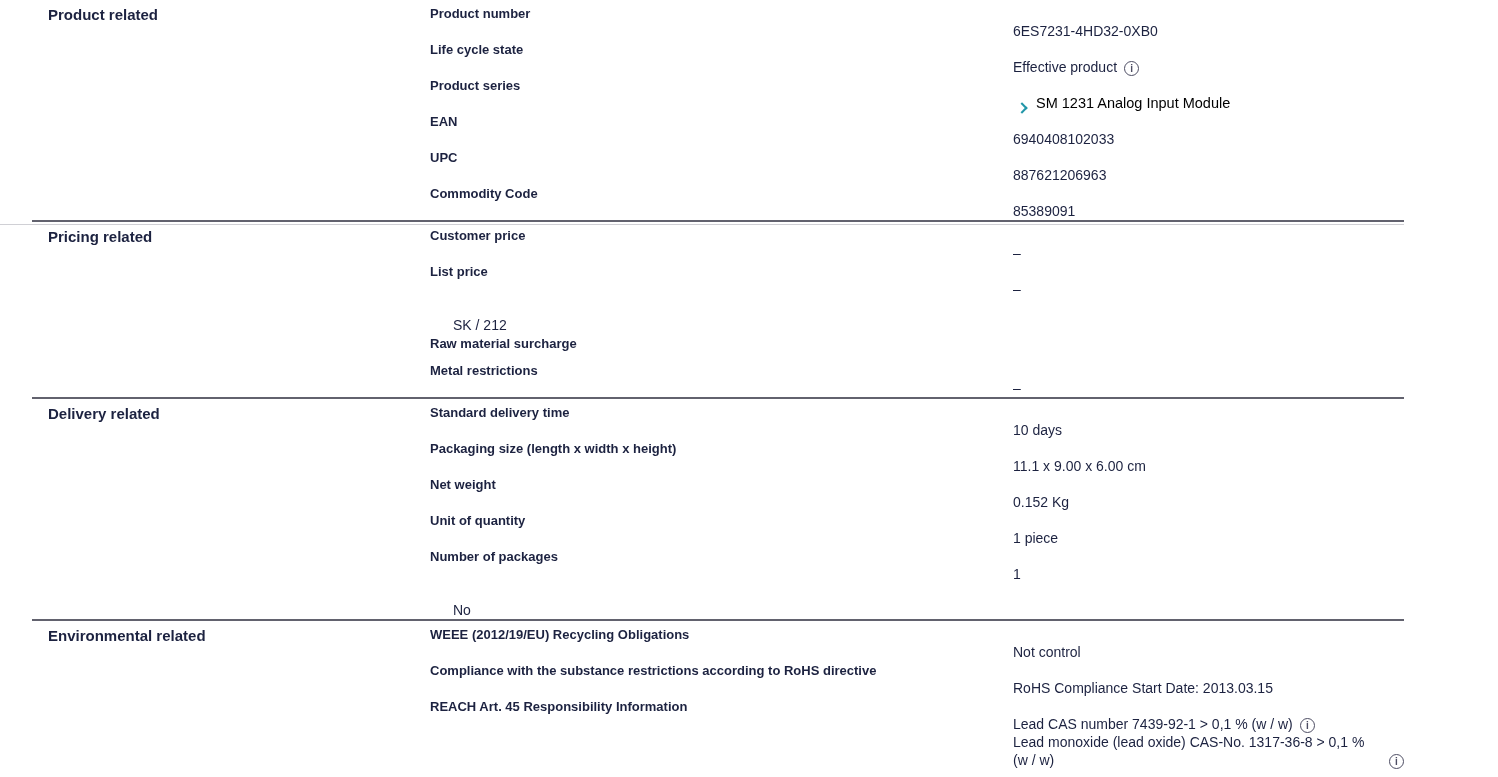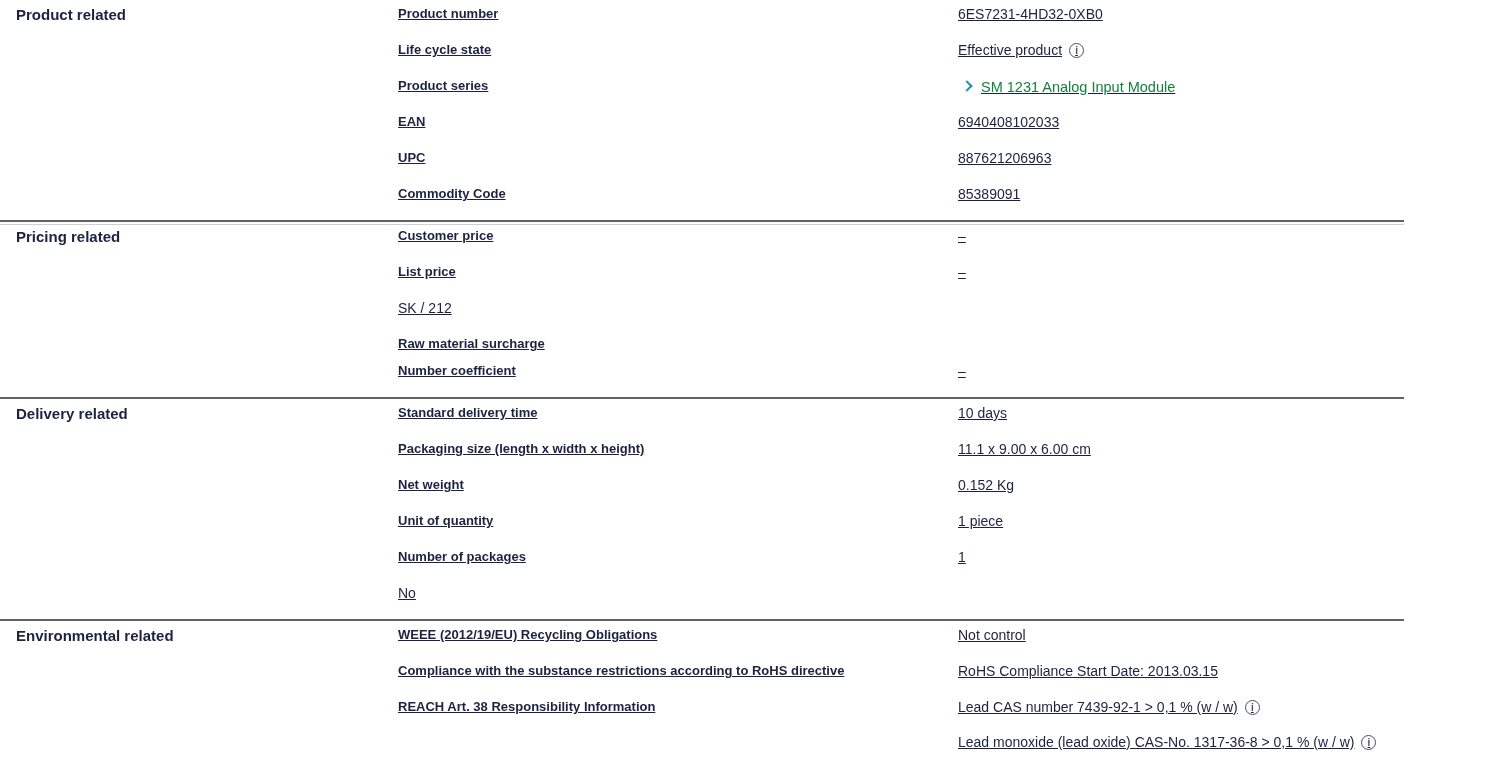--- a/index.html
+++ b/index.html
@@ -7,35 +7,36 @@
   body {
     font-family: "Liberation Sans", sans-serif;
     color: #1c2240;
   }
   .page {
     position: relative;
     width: 1404px;
     height: 777px;
     background: #ffffff;
     overflow: hidden;
+    padding-left: 32px;
   }
   .section {
     display: grid;
     grid-template-columns: 382px 1fr;
     padding: 4px 0 0 16px;
     border-bottom: 2px solid #62626e;
   }
   .section:last-child { border-bottom: none; }
   .section-title {
     font-size: 15px;
     font-weight: 700;
     padding-top: 2px;
     line-height: 1.2;
   }
-  .rows { display: block; text-decoration: underline; }
+  .rows { display: block; }
   .row {
     display: grid;
     grid-template-columns: 560px 1fr;
     min-height: 35px;
     align-items: start;
   }
   .row.compact { min-height: 27px; }
   .row-label {
     font-size: 13px;
     font-weight: 700;
@@ -45,22 +46,23 @@
   }
   .row-value {
     font-size: 14px;
     font-weight: 400;
     padding-top: 1px;
     line-height: 1.25;
   }
   .value-line {
     min-height: 35px;
     display: flex;
-    align-items: flex-start;
+    align-items: flex-end;
     padding-top: 1px;
+    margin-left: 23px;
   }
   .value-line .txt { display: inline-block; }
   .info-icon {
     display: inline-flex;
     align-items: center;
     justify-content: center;
     width: 15px;
     height: 15px;
     margin-left: 7px;
     margin-top: 1px;
@@ -78,21 +80,21 @@
     display: inline-block;
     width: 8px;
     height: 8px;
     border-top: 2.5px solid #2196a8;
     border-right: 2.5px solid #2196a8;
     transform: rotate(45deg);
     margin: 4px 10px 0 0;
     flex: 0 0 auto;
   }
   a.series-link {
-    color: #15803d;
+    color: #000000;
     text-decoration: none;
     font-size: 14.5px;
   }
   .secondary-divider {
     position: absolute;
     left: 0;
     right: 0;
     top: 224px;
     height: 1px;
     background: #d0d0d5;
@@ -183,21 +185,21 @@
             <div class="value-line">
               <span class="txt">SK / 212</span>
             </div>
           </div>
   </div>
         <div class="row compact">
     <div class="row-label">Raw material surcharge</div>
     <div class="row-value"></div>
   </div>
         <div class="row compact">
-    <div class="row-label">Number coefficient</div>
+    <div class="row-label">Metal restrictions</div>
     <div class="row-value">
             <div class="value-line">
               <span class="txt">–</span>
             </div>
           </div>
   </div>
       </div>
   </div>
     <div class="section">
     <div class="section-title">Delivery related</div>
@@ -264,21 +266,21 @@
   </div>
         <div class="row">
     <div class="row-label">Compliance with the substance restrictions according to RoHS directive</div>
     <div class="row-value">
             <div class="value-line">
               <span class="txt">RoHS Compliance Start Date: 2013.03.15</span>
             </div>
           </div>
   </div>
         <div class="row">
-    <div class="row-label">REACH Art. 38 Responsibility Information</div>
+    <div class="row-label">REACH Art. 45 Responsibility Information</div>
     <div class="row-value">
             <div class="value-line">
               <span class="txt">Lead CAS number 7439-92-1 &gt; 0,1 % (w / w)</span>
               <span class="info-icon">i</span>
             </div>
             <div class="value-line">
               <span class="txt">Lead monoxide (lead oxide) CAS-No. 1317-36-8 &gt; 0,1 % (w / w)</span>
               <span class="info-icon">i</span>
             </div>
           </div>

